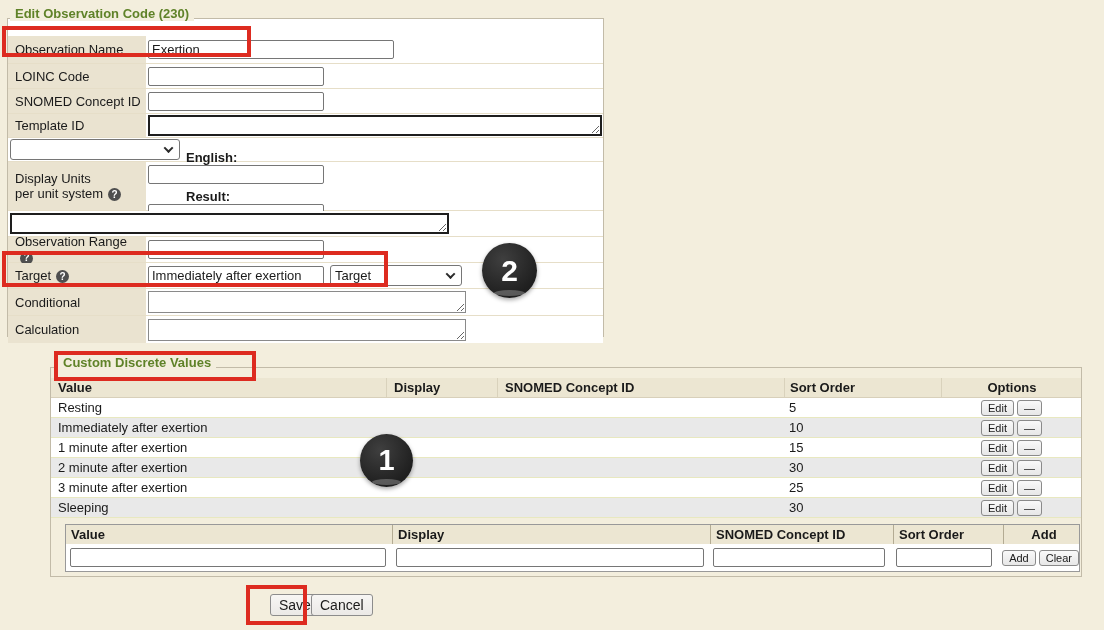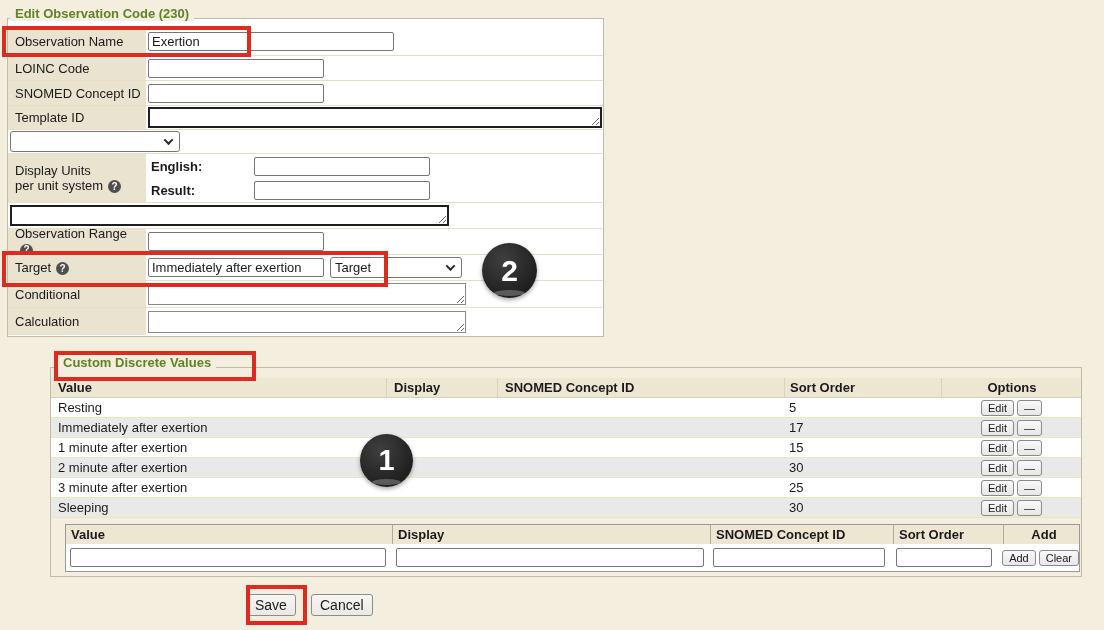--- a/index.html
+++ b/index.html
@@ -13,21 +13,21 @@
   html,body{background:var(--page-bg);}
   .screen{
     position:relative;width:1104px;height:630px;overflow:hidden;
     background:var(--page-bg);
     font-family:"Liberation Sans","DejaVu Sans",sans-serif;
     font-size:13px;color:#1a1a1a;
   }
   
   .form-box{
     position:absolute;left:7px;top:18px;width:597px;height:319px;
-    border:1px solid #c2bba8;background:#fff;padding-top:9px;
+    border:1px solid #c2bba8;background:#fff;padding-top:17px;
   }
   .legend{
     position:absolute;font-weight:bold;font-size:13px;color:var(--accent-green);
     background:var(--page-bg);padding:0 5px;z-index:3;white-space:nowrap;
   }
   .form-legend{left:10px;top:6px;}
   .frow{display:flex;border-bottom:1px solid #e6dec8;}
   .frow:last-child{border-bottom:none;}
   .lbl{
     width:138px;background:var(--label-cell-bg);
@@ -52,21 +52,21 @@
     width:7px;height:7px;border-right:2px solid #2b2b2b;border-bottom:2px solid #2b2b2b;
     transform:rotate(45deg) translate(-1px,-1px);flex-shrink:0;
   }
   .qicon{
     display:inline-flex;align-items:center;justify-content:center;
     width:13px;height:13px;border-radius:50%;background:#4f4f4f;color:#fff;
     font-size:10px;font-weight:bold;margin-left:5px;flex-shrink:0;line-height:1;
   }
   .sublbl{font-weight:bold;width:106px;padding-left:3px;}
   .units-col{display:flex;flex-direction:column;gap:5px;padding:5px 0;}
-  .units-line{display:flex;align-items:center;}
+  .units-line{display:flex;align-items:center;flex-direction:column;}
   
   .cdv-box{
     position:absolute;left:50px;top:367px;width:1032px;height:210px;
     border:1px solid #c2bba8;background:var(--page-bg);padding-top:10px;
   }
   .cdv-legend{left:58px;top:355px;}
   .thead{display:flex;height:20px;background:var(--table-header-bg);
     font-weight:bold;align-items:center;border-bottom:1px solid #d8d0ba;}
   .thead .c{border-left:1px solid #d9d2bc;height:100%;display:flex;align-items:center;}
   .thead .c:first-child{border-left:none;}
@@ -96,21 +96,21 @@
   .ac-display{width:318px;}
   .ac-snomed{width:183px;}
   .ac-sort{width:110px;}
   .ac-add{flex:1;display:flex;justify-content:center;gap:3px;}
   
   .btn{
     font-family:inherit;font-size:14px;height:22px;
     border:1px solid #8c8c8c;border-radius:3px;background:linear-gradient(#f7f6f4,#ebe9e6);
     padding:0 8px;cursor:pointer;color:#1a1a1a;
   }
-  .save-btn{position:absolute;left:246px;top:594px;}
+  .save-btn{position:absolute;left:270px;top:594px;}
   .cancel-btn{position:absolute;left:311px;top:594px;}
   
   .redbox{
     position:absolute;border:4px solid var(--annotation-red);
     z-index:20;pointer-events:none;
   }
   .badge{
     position:absolute;border-radius:50%;z-index:21;
     background:radial-gradient(circle at 38% 30%,#3f3f3f,#1f1f1f 72%);
     color:#fff;font-weight:bold;display:flex;align-items:center;justify-content:center;
@@ -263,21 +263,21 @@
       <div class="c c-sort">5</div>
       <div class="c c-options">
         <button class="sbtn">Edit</button>
         <button class="sbtn">—</button>
       </div>
     </div>
     <div class="trow alt">
       <div class="c c-value">Immediately after exertion</div>
       <div class="c c-display"></div>
       <div class="c c-snomed"></div>
-      <div class="c c-sort">17</div>
+      <div class="c c-sort">10</div>
       <div class="c c-options">
         <button class="sbtn">Edit</button>
         <button class="sbtn">—</button>
       </div>
     </div>
     <div class="trow">
       <div class="c c-value">1 minute after exertion</div>
       <div class="c c-display"></div>
       <div class="c c-snomed"></div>
       <div class="c c-sort">15</div>

